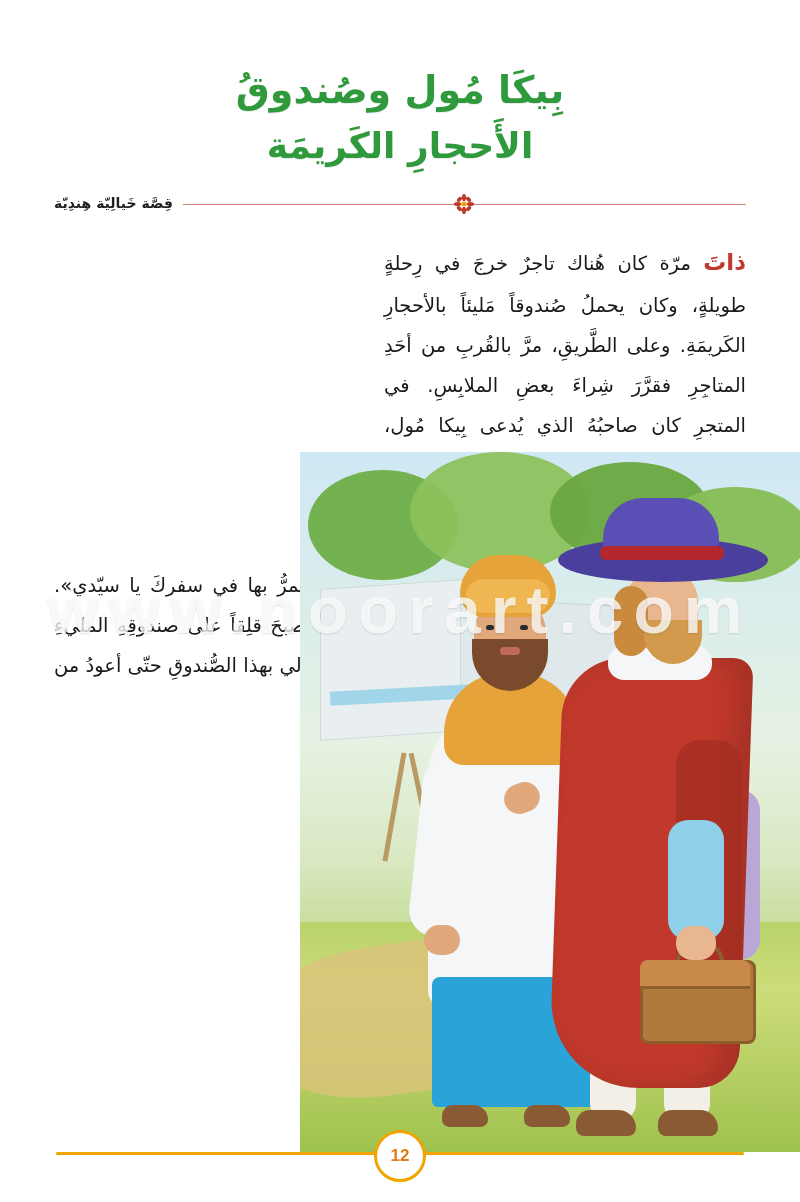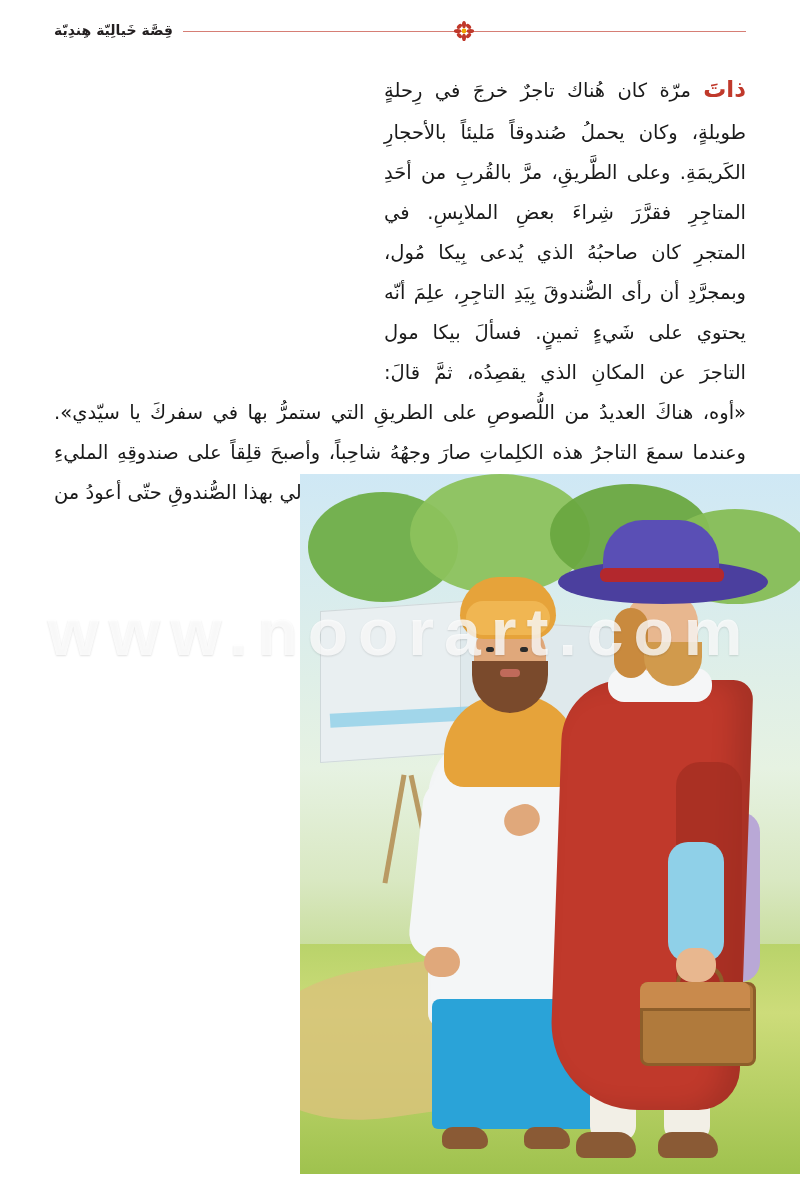--- a/index.html
+++ b/index.html
@@ -264,20 +264,24 @@
     align-items: center;
     justify-content: center;
     font-family: "Liberation Sans", sans-serif;
   }
 </style>
 </head>
 <body>
 
 <div class="page">
 
+  <div class="title-block">
+    <div class="title-line l1">بِيكَا مُول  وصُندوقُ</div>
+    <div class="title-line l2">الأَحجارِ الكَريمَة</div>
+  </div>
 
   <div class="subtitle-row">
     <div class="subtitle-text">قِصَّة خَيالِيّة هِندِيّة</div>
     <div class="divider-wrap">
       <div class="divider-line"></div>
       <svg class="divider-flower" viewBox="0 0 24 24" aria-hidden="true">
         <g fill="#c0392b">
           <ellipse cx="12" cy="5" rx="2.2" ry="4"></ellipse>
           <ellipse cx="12" cy="19" rx="2.2" ry="4"></ellipse>
           <ellipse cx="5" cy="12" rx="4" ry="2.2"></ellipse>
@@ -353,14 +357,18 @@
       <div class="b-hat-band"></div>
       <div class="b-case-handle"></div>
       <div class="b-hand"></div>
       <div class="b-case"></div>
       <div class="b-case-lid"></div>
     </div>
   </div>
 
   <div class="watermark">www.noorart.com</div>
 
+  <div class="footer">
+    <div class="footer-rule"></div>
+    <div class="page-badge">12</div>
+  </div>
 
 </div>
 
 </body></html>

